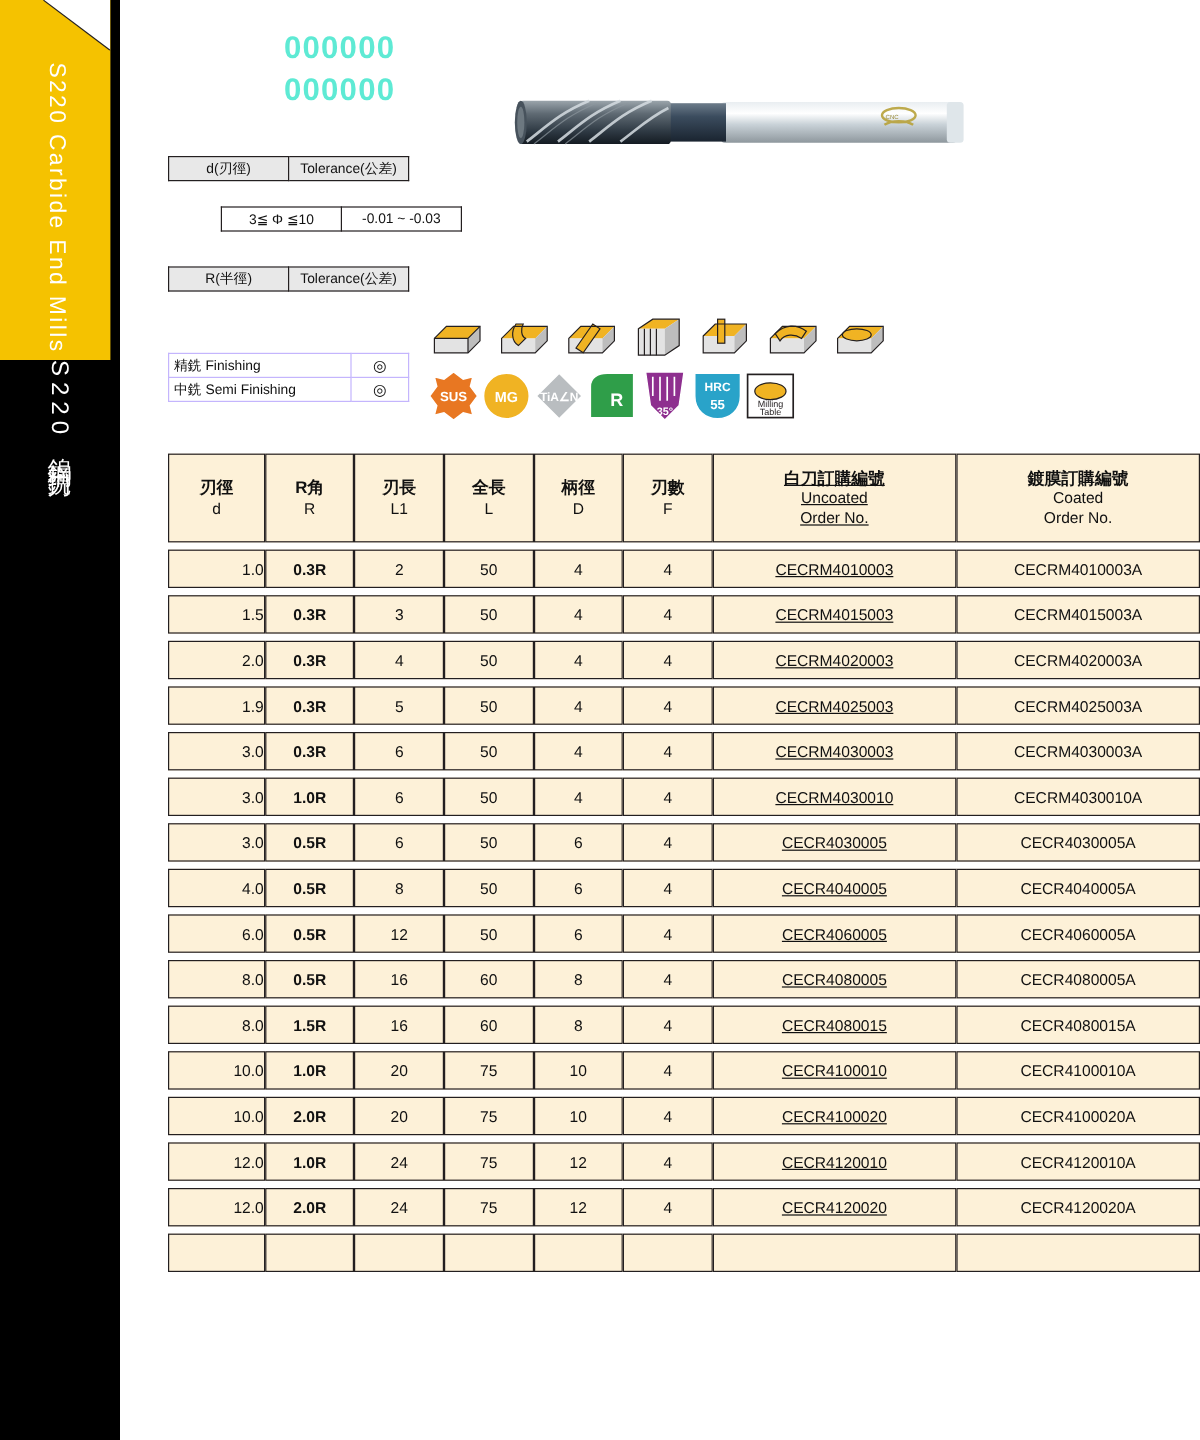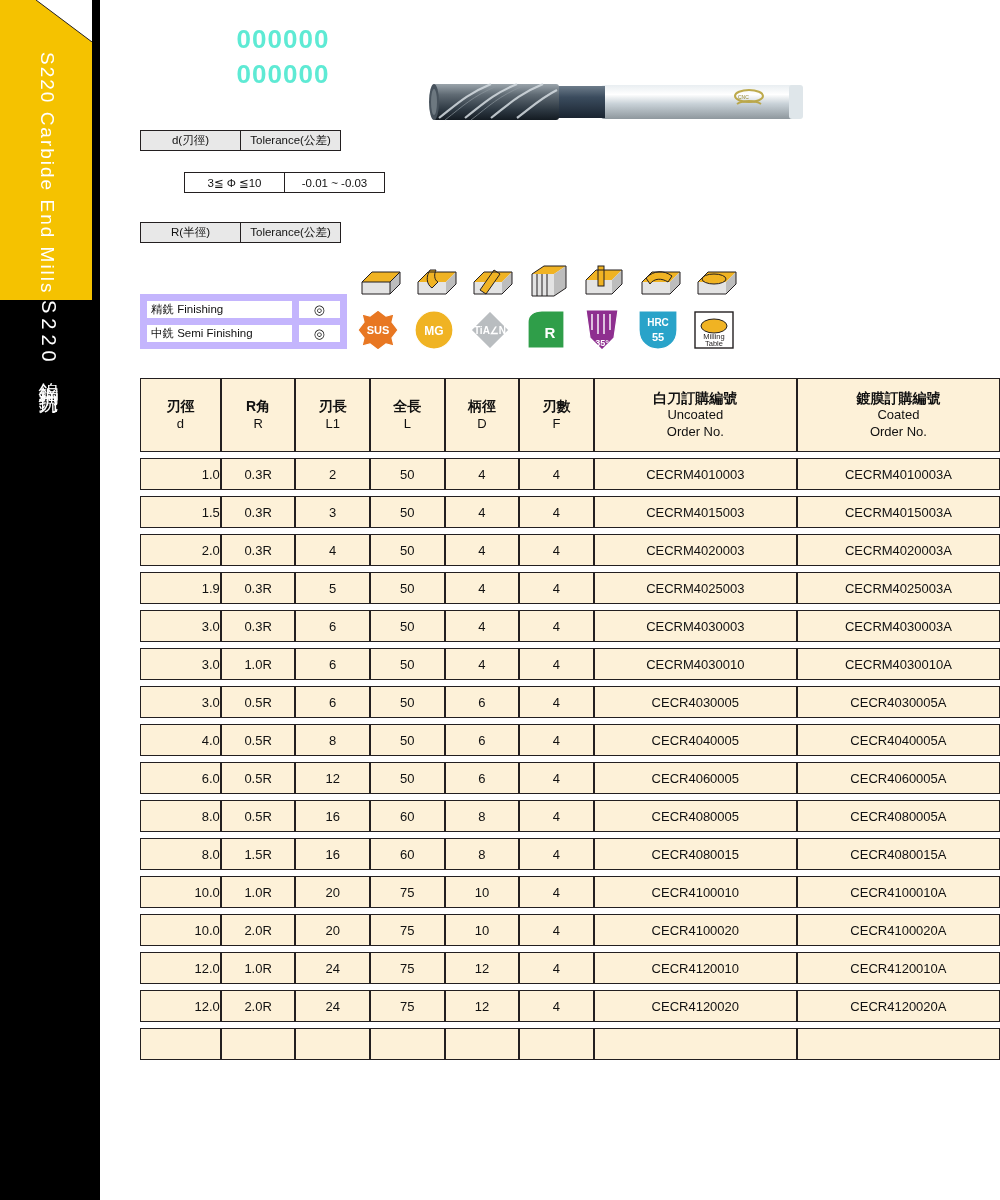--- a/index.html
+++ b/index.html
@@ -109,21 +109,21 @@
   .tol .c2 { width: 100px; }
 
   
   .finish {
     position: absolute;
     left: 140px; top: 294px;
     border-collapse: collapse;
     font-size: 11.5px;
   }
   .finish td {
-    border: 7px solid #c4b5fd;
+    border: 1px solid #c4b5fd;
     height: 20px;
     color: #111;
     background: #fff;
   }
   .finish .lbl { width: 152px; padding-left: 4px; text-align: left; }
   .finish .sym { width: 48px; text-align: center; font-size: 13px; }
 
   
   .ops {
     position: absolute;
@@ -133,21 +133,20 @@
     gap: 12px;
   }
   .op { width: 44px; height: 42px; }
 
   
   .badges {
     position: absolute;
     left: 356px; top: 308px;
     display: flex;
     align-items: flex-end;
-    gap: 12px;
   }
   .badge { width: 44px; height: 44px; position: relative; }
 
   
   table.spec {
     position: absolute;
     left: 140px; top: 372px;
     width: 860px;
     border-collapse: separate;
     border-spacing: 0 6px;
@@ -169,26 +168,26 @@
     border: 1px solid #231f20;
     text-align: center;
     color: #111;
     height: 32px;
     padding: 0;
     white-space: nowrap;
   }
   table.spec td.num { text-align: right; padding-right: 0; }
   table.spec td.mid { text-align: center; }
   .col-d  { width: 78px; }
-  .col-r  { width: 72px; }
+  .col-r  { width: 72px; font-weight: bold; }
   .col-l1 { width: 72px; }
   .col-l  { width: 72px; }
   .col-dd { width: 72px; }
   .col-f  { width: 72px; }
-  .col-un { width: 196px; }
+  .col-un { width: 196px; text-decoration: underline; }
   .col-co { width: 196px; }
   .th-sub { font-weight: normal; font-size: 13px; }
 </style>
 </head>
 <body>
 
 <div id="page">
 
   <div class="spine">
     <div class="tab-yellow"></div>

